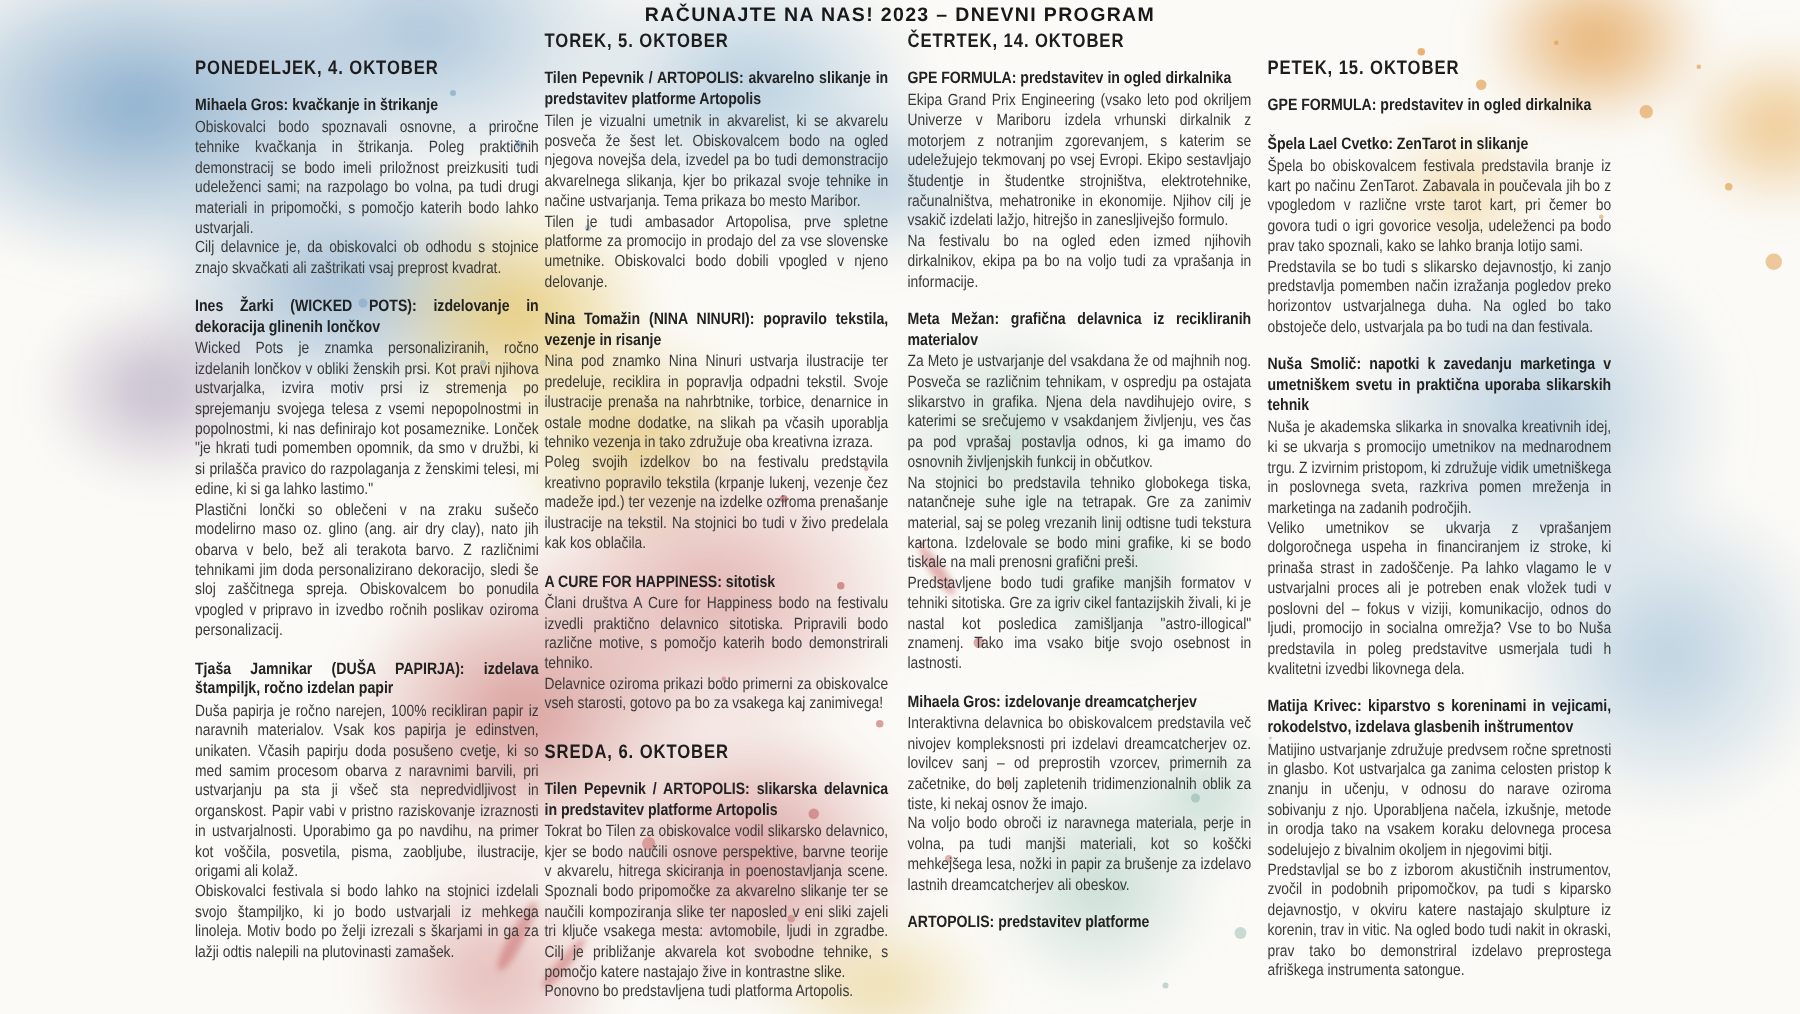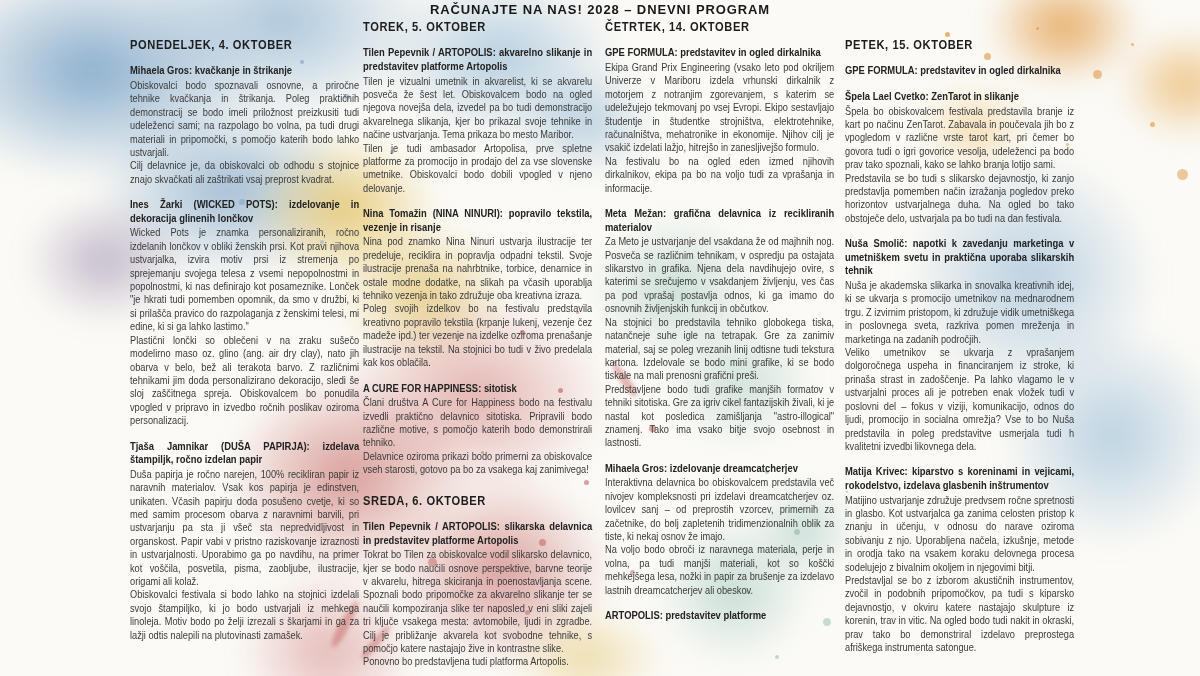--- a/index.html
+++ b/index.html
@@ -98,21 +98,21 @@
   <div class="splash" id="sp-yellow-b"></div>
   <div class="streak" id="st1"></div>
   <div class="streak" id="st2"></div>
   <div class="streak" id="st3"></div>
   <div class="dots" id="dots-red"></div>
   <div class="dots" id="dots-orange"></div>
   <div class="dots" id="dots-teal"></div>
   <div class="dots" id="dots-blue"></div>
 </div>
 
-<div class="title">RAČUNAJTE NA NAS! 2028 – DNEVNI PROGRAM</div>
+<div class="title">RAČUNAJTE NA NAS! 2023 – DNEVNI PROGRAM</div>
 
 <div class="col c1">
   <div class="day">PONEDELJEK, 4. OKTOBER</div>
   <div class="sec first">
     <h3>Mihaela Gros: kvačkanje in štrikanje</h3>
     <p>Obiskovalci bodo spoznavali osnovne, a priročne tehnike kvačkanja in štrikanja. Poleg praktičnih demonstracij se bodo imeli priložnost preizkusiti tudi udeleženci sami; na razpolago bo volna, pa tudi drugi materiali in pripomočki, s pomočjo katerih bodo lahko ustvarjali.</p>
     <p>Cilj delavnice je, da obiskovalci ob odhodu s stojnice znajo skvačkati ali zaštrikati vsaj preprost kvadrat.</p>
   </div>
   <div class="sec">
     <h3>Ines Žarki (WICKED POTS): izdelovanje in dekoracija glinenih lončkov</h3>

